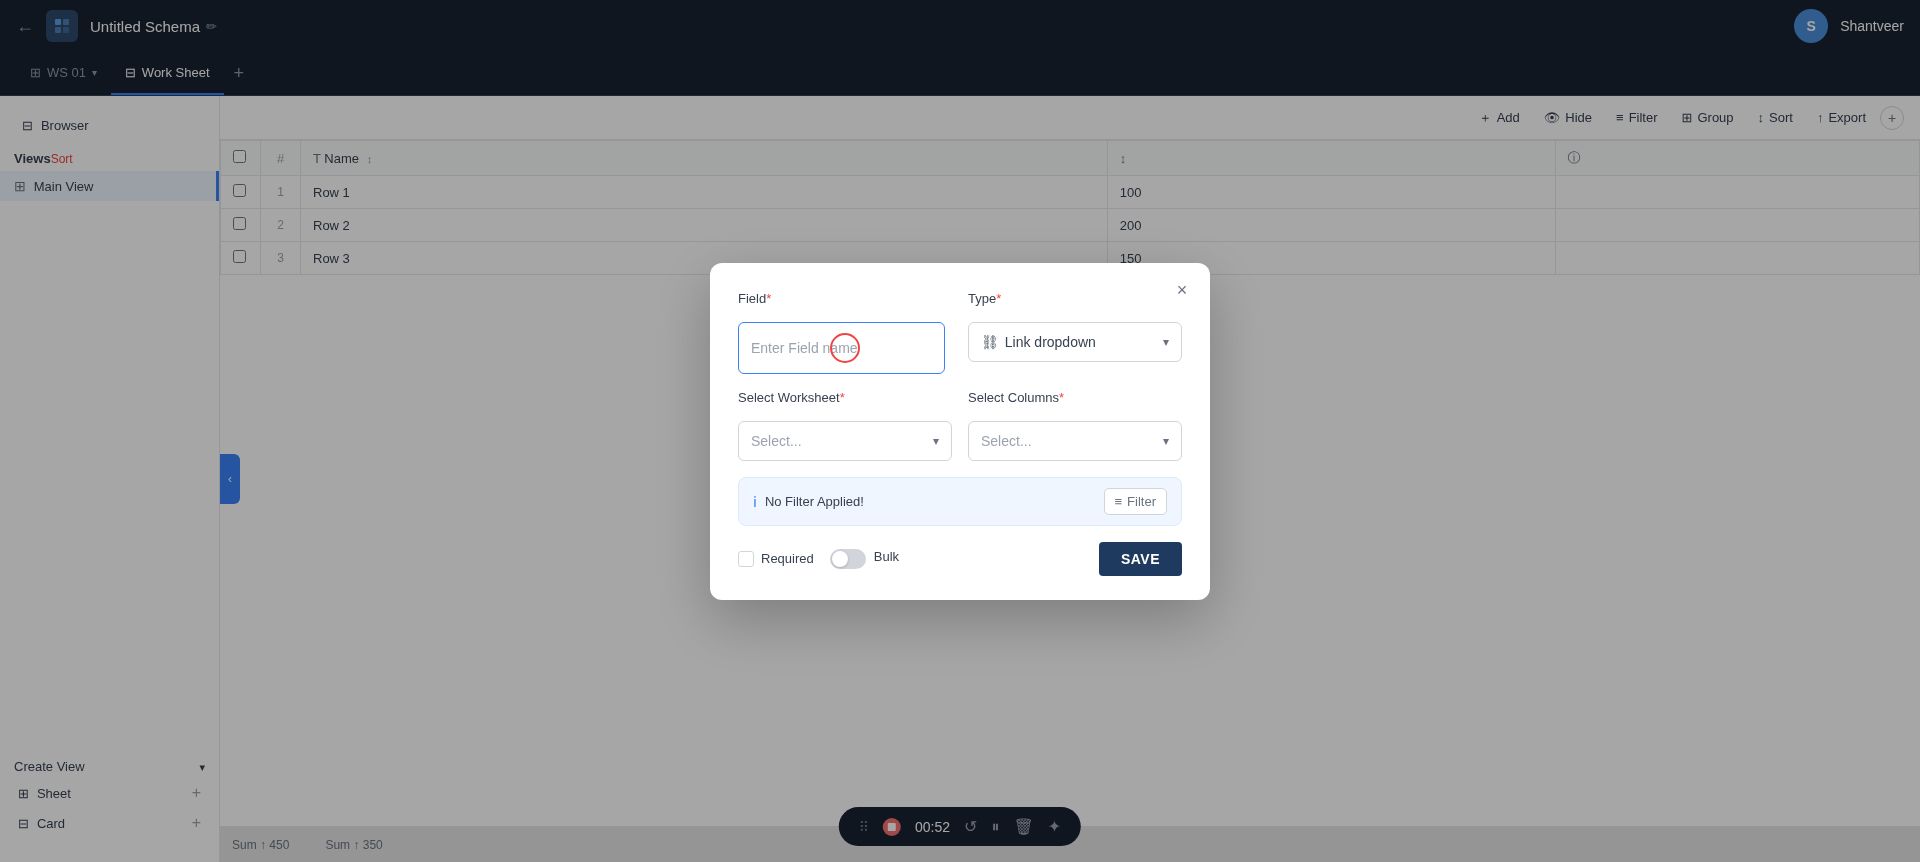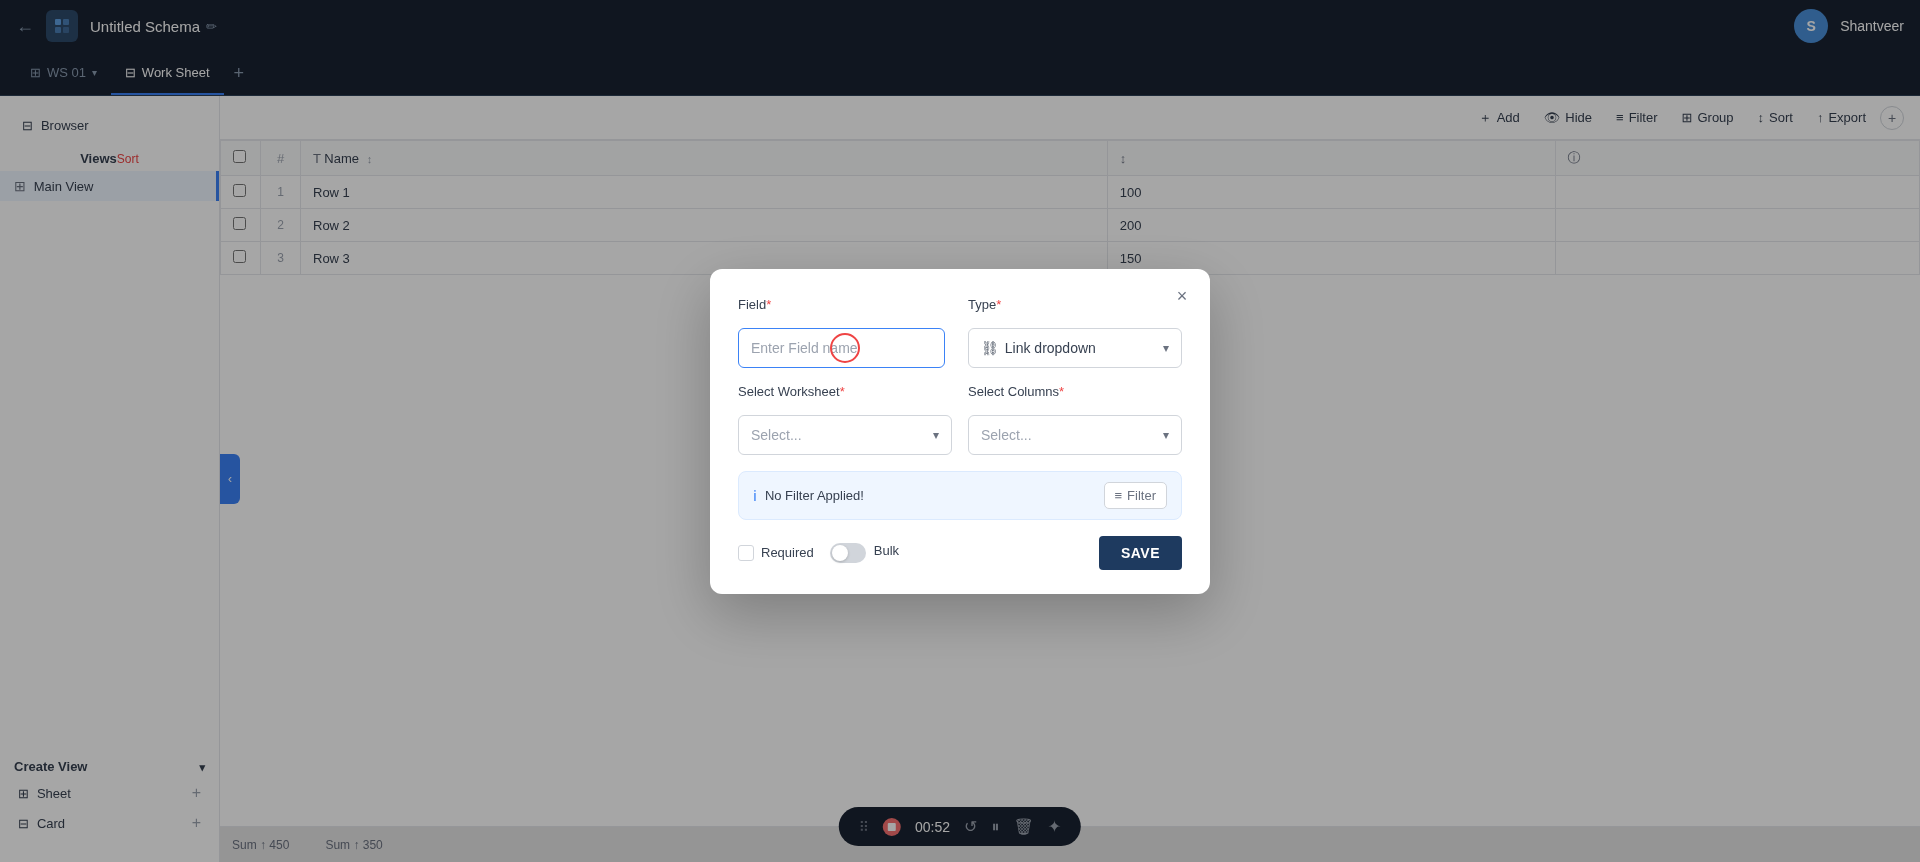--- a/index.html
+++ b/index.html
@@ -127,21 +127,21 @@
       padding: 6px 14px;
       margin: 4px 8px;
       font-size: 13px;
       color: #374151;
       cursor: pointer;
       border-radius: 6px;
     }
     .sidebar-section-header {
       display: flex;
       align-items: center;
-      justify-content: center;
+      justify-content: flex-start;
       padding: 8px 14px 4px;
       font-size: 13px;
       font-weight: 600;
       color: #374151;
     }
     .sidebar-sort-label {
       color: #ef4444;
       font-size: 12px;
       font-weight: 500;
       cursor: pointer;
@@ -160,21 +160,21 @@
     }
     .sidebar-view-icon {
       font-size: 14px;
       color: #6b7280;
     }
     .create-view-header {
       display: flex;
       align-items: flex-end;
       justify-content: space-between;
       font-size: 13px;
-      font-weight: 700;
+      font-weight: 400;
       color: #374151;
       cursor: pointer;
       padding: 4px 0;
     }
     .create-view-option {
       display: flex;
       align-items: center;
       justify-content: space-between;
       padding: 6px 4px;
       font-size: 13px;
@@ -370,21 +370,21 @@
     }
     .modal-label {
       font-size: 13px;
       font-weight: 500;
       color: #374151;
     }
     .modal-label .required {
       color: #ef4444;
     }
     .modal-input {
-      height: 40px;
+      height: 52px;
       border: 1.5px solid #3b82f6;
       border-radius: 6px;
       padding: 0 12px;
       font-size: 14px;
       color: #374151;
       outline: none;
     }
     .modal-input::placeholder { color: #9ca3af; }
 
     .modal-select-btn {

